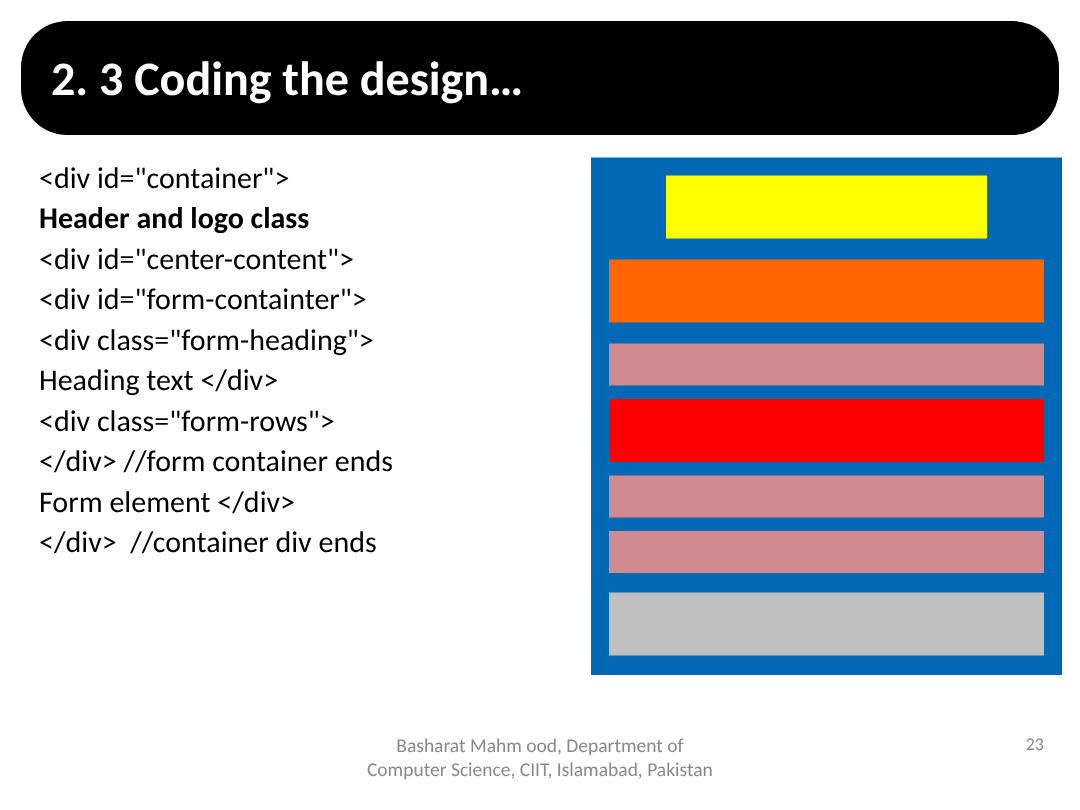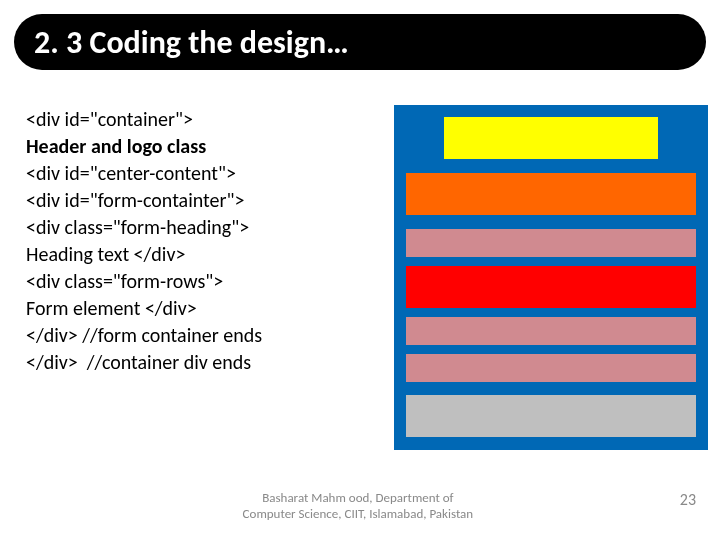--- a/index.html
+++ b/index.html
@@ -9,21 +9,21 @@
     background: #ffffff;
     font-family: Calibri, Arial, sans-serif;
     position: relative;
     overflow: hidden;
   }
   .title-bar {
     position: absolute;
     top: 14px;
     left: 14px;
     width: 692px;
-    height: 56px;
+    height: 76px;
     background: #000000;
     border-radius: 31px;
     display: flex;
     align-items: center;
     padding-left: 20px;
   }
   .title-bar span {
     color: #ffffff;
     font-size: 32px;
     font-weight: bold;
@@ -64,41 +64,41 @@
     align-items: flex-start;
   }
   .footer-text {
     flex: 1;
     color: #898989;
     font-size: 13px;
     line-height: 1.25;
   }
   .page-num {
     color: #898989;
-    font-size: 16px;
+    font-size: 12px;
     padding: 0 24px 2px 24px;
   }
 </style>
 </head>
 <body>
 
 <div class="title-bar">
   <span>2. 3 Coding the design…</span>
 </div>
 
 <div class="code-block" id="code-lines">
     <div>&lt;div id="container"&gt;</div>
     <div class="bold">Header and logo class</div>
     <div>&lt;div id="center-content"&gt;</div>
     <div>&lt;div id="form-containter"&gt;</div>
     <div>&lt;div class="form-heading"&gt;</div>
     <div>Heading text &lt;/div&gt;</div>
     <div>&lt;div class="form-rows"&gt;</div>
+    <div>&lt;/div&gt; //form container ends</div>
     <div>Form element &lt;/div&gt;</div>
-    <div>&lt;/div&gt; //form container ends</div>
     <div>&lt;/div&gt;  //container div ends</div>
   </div>
 
 <div class="diagram">
   <div class="dia-inner" id="dia-rows">
       <div class="row" style="top: 0px; height: 42px; left: 13%; width: 74%; background: rgb(255, 255, 0);"></div>
       <div class="row" style="top: 56px; height: 42px; left: 0%; width: 100%; background: rgb(255, 102, 0);"></div>
       <div class="row" style="top: 112px; height: 28px; left: 0%; width: 100%; background: rgb(208, 138, 144);"></div>
       <div class="row" style="top: 149px; height: 42px; left: 0%; width: 100%; background: rgb(255, 0, 0);"></div>
       <div class="row" style="top: 200px; height: 28px; left: 0%; width: 100%; background: rgb(208, 138, 144);"></div>

